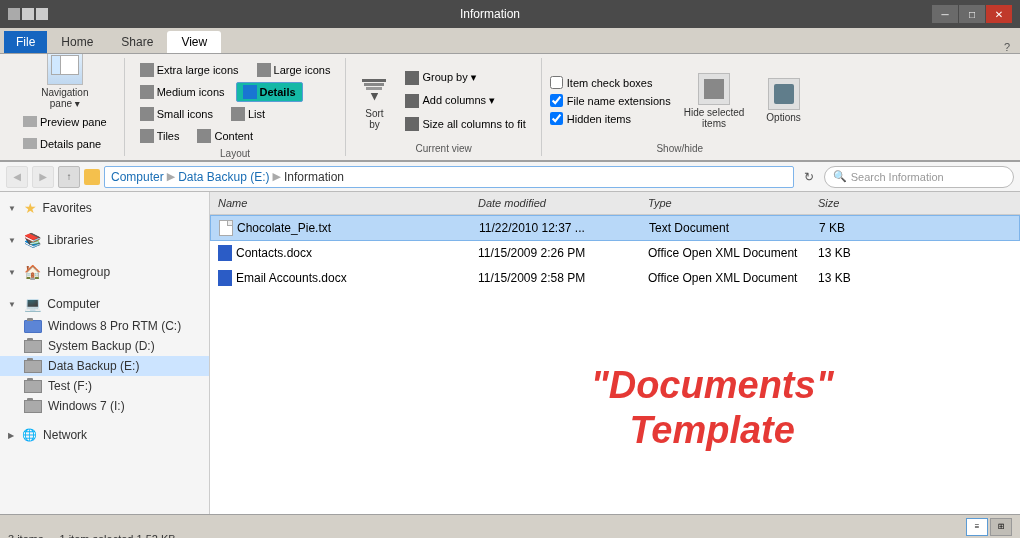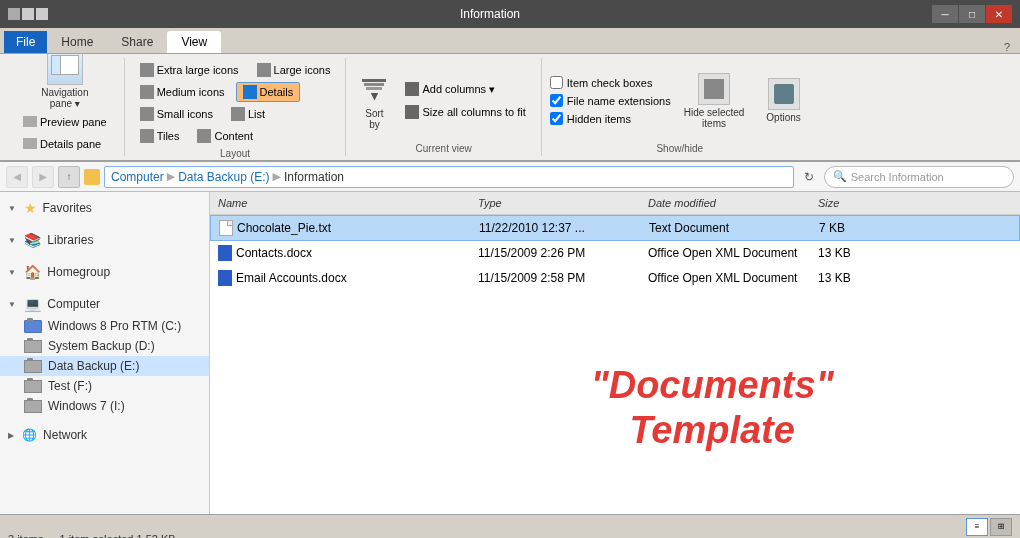--- a/index.html
+++ b/index.html
@@ -83,21 +83,21 @@
     .ribbon-btn {
       display: flex; align-items: center; gap: 3px;
       padding: 2px 6px;
       font-size: 11px;
       cursor: pointer;
       white-space: nowrap;
       background: transparent;
       border: 1px solid transparent;
       border-radius: 2px;
     }
-    .ribbon-btn.active-btn { background: #fdba74; border-color: #5b9bd5; }
+    .ribbon-btn.active-btn { background: #14b8a6; border-color: #5b9bd5; font-weight: bold; }
 
     .hide-btn { display: flex; flex-direction: column; align-items: center; justify-content: center; gap: 2px; padding: 4px 8px; cursor: pointer; background: transparent; border: 1px solid transparent; border-radius: 2px; }
     .options-btn { display: flex; flex-direction: column; align-items: center; justify-content: center; gap: 2px; padding: 4px 8px; cursor: pointer; background: transparent; border: 1px solid transparent; border-radius: 2px; }
 
     .checkbox-row { display: flex; align-items: center; gap: 4px; font-size: 11px; padding: 1px 0; }
     .checkbox-row input { width: 13px; height: 13px; }
 
     
     .address-bar {
       background: #f5f5f5;
@@ -310,20 +310,24 @@
         <div style="width:30px;height:36px;display:flex;flex-direction:column;gap:1px;align-items:center;justify-content:center;">
           <div style="width:24px;height:3px;background:#666;"></div>
           <div style="width:20px;height:3px;background:#888;"></div>
           <div style="width:16px;height:3px;background:#999;"></div>
           <div style="width:8px;height:8px;background:#555;margin-top:2px;clip-path:polygon(0 0, 100% 0, 50% 100%);"></div>
         </div>
         <div style="font-size:10px;text-align:center;color:#333;white-space:pre;">Sort
 by</div>
       </div>
       <div style="display:flex;flex-direction:column;gap:3px;flex:1;justify-content:center;">
+        <div class="ribbon-btn">
+          <span style="width:14px;height:14px;background:#666;display:inline-block;"></span>
+          <span>Group by ▾</span>
+        </div>
         <div class="ribbon-btn">
           <span style="width:14px;height:14px;background:#666;display:inline-block;"></span>
           <span>Add columns ▾</span>
         </div>
         <div class="ribbon-btn">
           <span style="width:14px;height:14px;background:#666;display:inline-block;"></span>
           <span>Size all columns to fit</span>
         </div>
       </div>
     </div>
@@ -450,22 +454,22 @@
         <span>🌐</span>
         <span>Network</span>
       </div>
     </div>
   </div>
 
   <div class="file-area" style="position:relative;">
 
     <div class="file-list-header">
       <div class="col-header col-name">Name</div>
+      <div class="col-header col-date">Date modified</div>
       <div class="col-header col-type">Type</div>
-      <div class="col-header col-date">Date modified</div>
       <div class="col-header col-size">Size</div>
     </div>
 
     <div class="file-list">
 
       <div class="file-row selected">
         <div class="file-cell file-name-cell">
           <span class="file-icon txt-icon"></span>
           <span>Chocolate_Pie.txt</span>
         </div>

